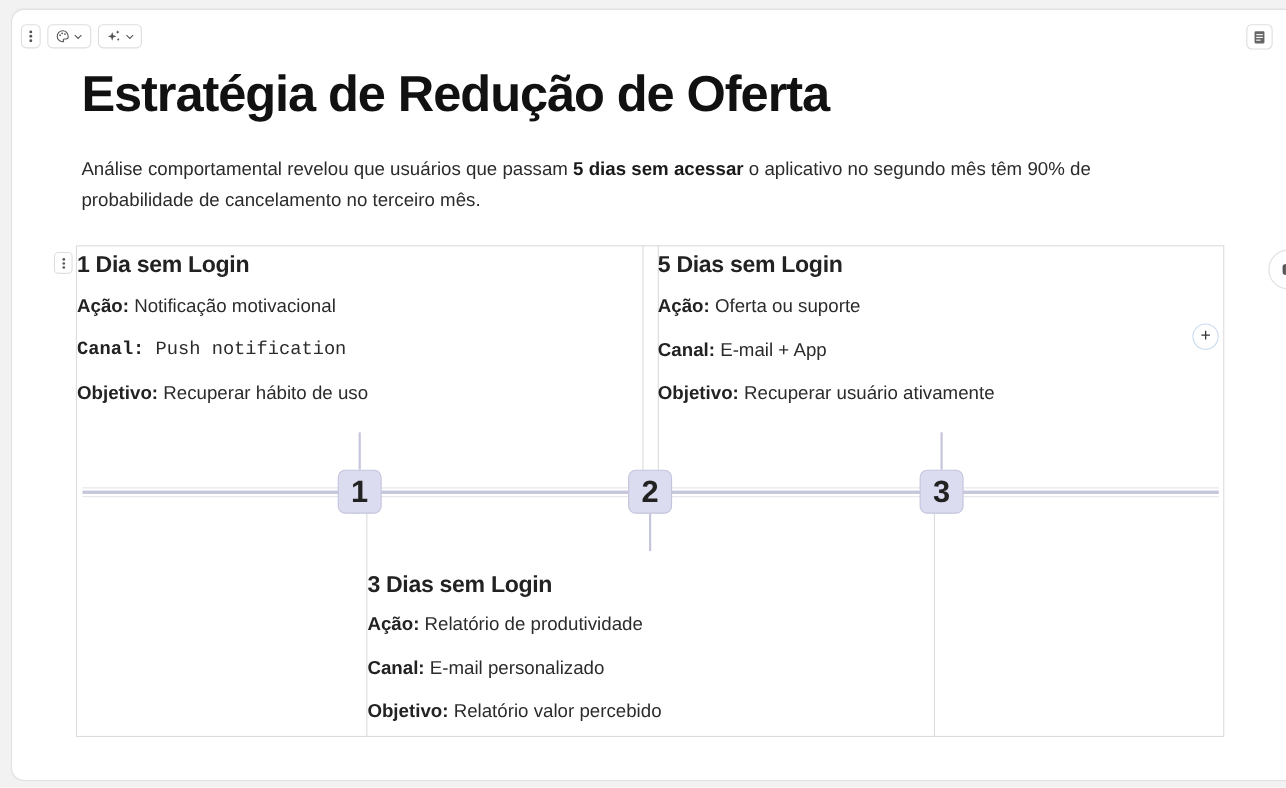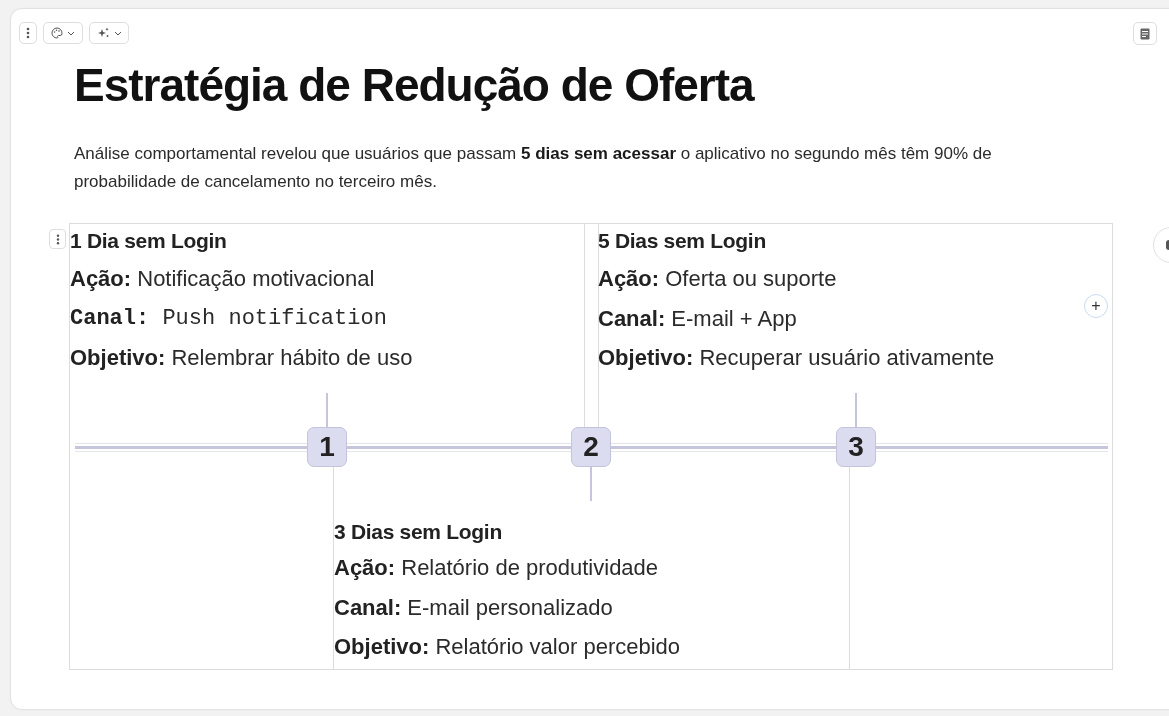--- a/index.html
+++ b/index.html
@@ -36,21 +36,21 @@
     position:absolute; left:69px; top:223px; width:1044px; height:447px;
     border:1px solid #dcdcdc; box-sizing:border-box;
   }
   .vline { position:absolute; width:1px; background:#dcdcdc; }
   .cell {
     position:absolute; text-align:left; color:#2b2b2b;
   }
   .cell h3 {
     margin:0; font-size:21px; font-weight:700; color:#222; letter-spacing:-0.3px;
   }
-  .cell p { margin:0; font-size:22px; line-height:20px; }
+  .cell p { margin:0; font-size:17px; line-height:20px; }
   .cell p b { font-weight:700; color:#222; }
   .timeline {
     position:absolute; left:75px; top:446px; width:1033px; height:3px;
     background:#c5c5dc;
   }
   .tline2 { position:absolute; left:75px; top:443px; width:1033px; height:1px; background:#e4e4ec; }
   .tline3 { position:absolute; left:75px; top:451px; width:1033px; height:1px; background:#e4e4ec; }
   .connector { position:absolute; width:2px; background:#c5c5dc; }
   .badge {
     position:absolute; width:40px; height:40px; box-sizing:border-box;
@@ -138,21 +138,21 @@
 <div class="timeline"></div>
 
 <div class="connector" style="left:326px; top:393px; height:34px;"></div>
 <div class="connector" style="left:590px; top:467px; height:34px;"></div>
 <div class="connector" style="left:855px; top:393px; height:34px;"></div>
 
 <div class="cell" style="left:70px; top:229px; width:514px;">
   <h3>1 Dia sem Login</h3>
   <p style="margin-top:16px;"><b>Ação:</b><span> Notificação motivacional</span></p>
   <p style="margin-top:20px;font-family:Liberation Mono, monospace;"><b>Canal:</b><span> Push notification</span></p>
-  <p style="margin-top:19px;"><b>Objetivo:</b><span> Relembrar hábito de uso</span></p>
+  <p style="margin-top:19px;"><b>Objetivo:</b><span> Recuperar hábito de uso</span></p>
 </div>
 
 <div class="cell" style="left:598px; top:229px; width:600px;">
   <h3>5 Dias sem Login</h3>
   <p style="margin-top:16px;"><b>Ação:</b><span> Oferta ou suporte</span></p>
   <p style="margin-top:20px;"><b>Canal:</b><span> E-mail + App</span></p>
   <p style="margin-top:19px;"><b>Objetivo:</b><span> Recuperar usuário ativamente</span></p>
 </div>
 
 <div class="cell" style="left:334px; top:520px; width:515px;">

